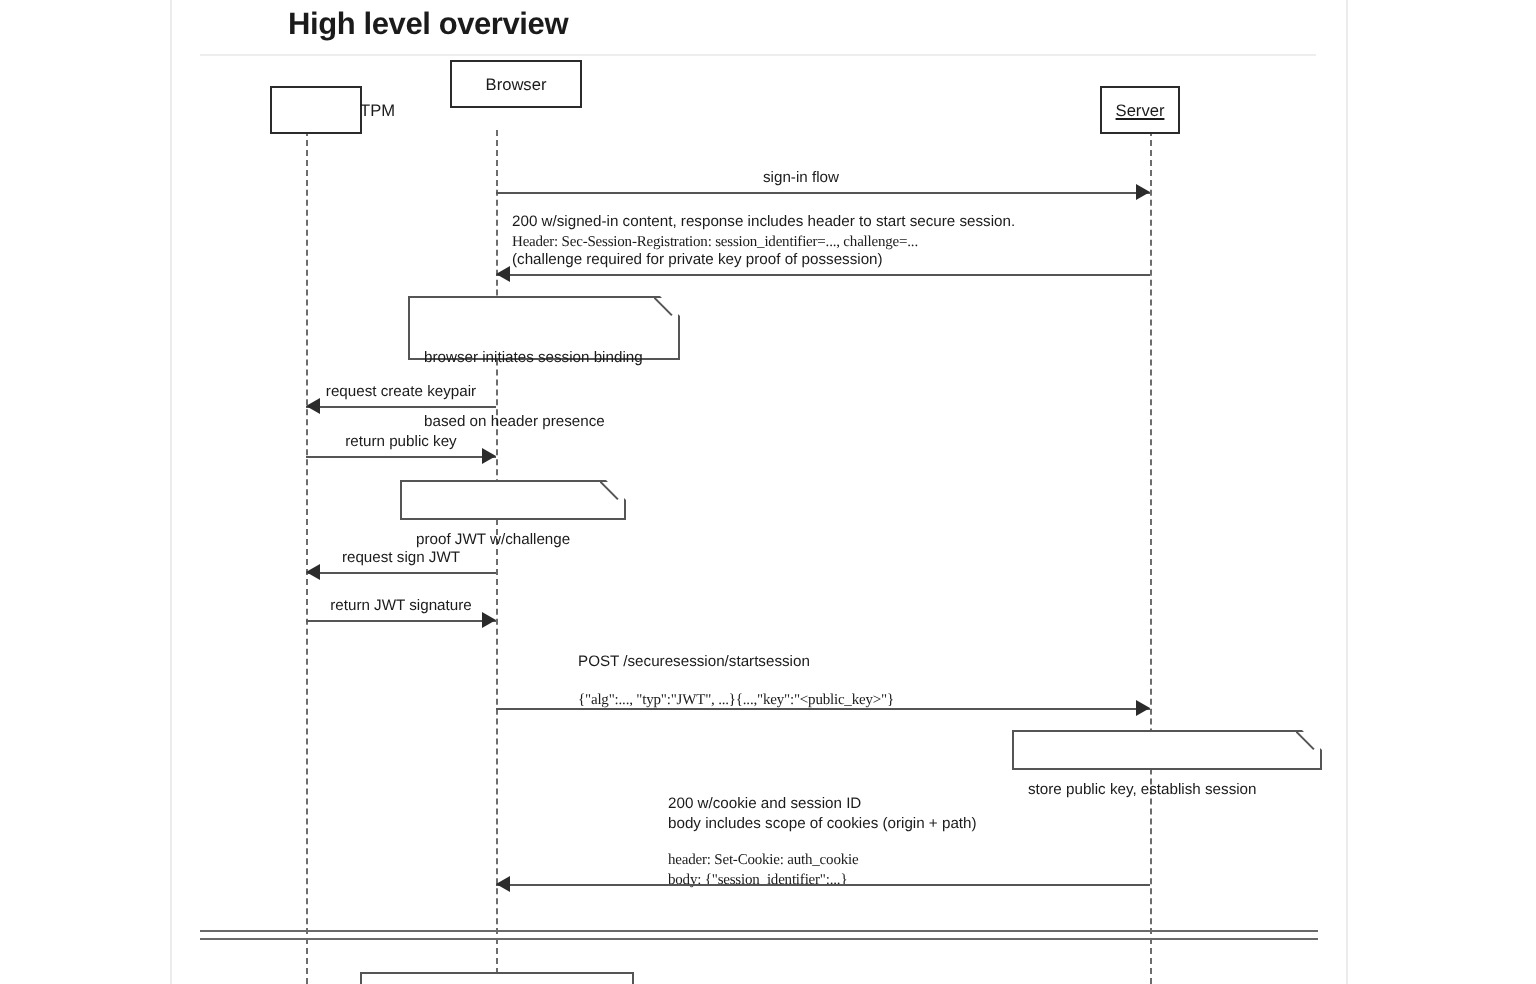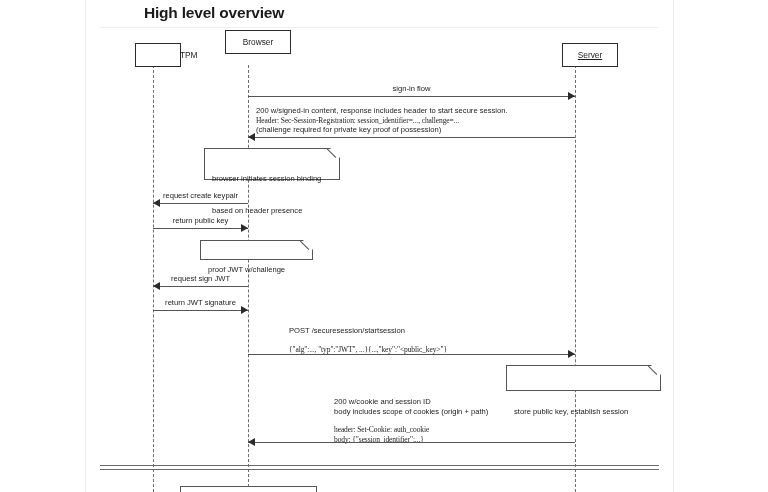--- a/index.html
+++ b/index.html
@@ -218,23 +218,23 @@
     <div class="title-rule"></div>
 
     <div class="diagram">
 
       <div class="lifeline" style="left:67px; top:65px; height:427px;"></div>
       <div class="lifeline" style="left:162px; top:65px; height:427px;"></div>
       <div class="lifeline" style="left:489px; top:65px; height:427px;"></div>
 
       <div class="actor-box" style="left:49px; top:43px; width:37px;padding-left:44px;">TPM</div>
       <div class="actor-box" style="left:139px; top:30px; width:66px;">Browser</div>
-      <div class="actor-box" style="left:476px; top:43px; width:56px;text-decoration:underline;">Server</div>
-
-      <div class="msg-label center" style="left:162px; top:84px; width:327px;">sign-in flow</div>
+      <div class="actor-box" style="left:464px; top:43px; width:40px;text-decoration:underline;">Server</div>
+
+      <div class="msg-label center" style="left:151px; top:84px; width:327px;">sign-in flow</div>
       <div class="msg-line" style="left:162px; top:96px; width:327px;"></div>
       <div class="arrow-head right" style="left:482px; top:92px;"></div>
 
       <div class="msg-label" style="left:170px; top:106px;">
         <div>200 w/signed-in content, response includes header to start secure session.</div>
         <div><span class="mono">Header: Sec-Session-Registration: session_identifier=..., challenge=...</span></div>
         <div>(challenge required for private key proof of possession)</div>
       </div>
       <div class="msg-line" style="left:162px; top:137px; width:327px;"></div>
       <div class="arrow-head left" style="left:162px; top:133px;"></div>
@@ -268,21 +268,21 @@
       <div class="msg-line" style="left:67px; top:310px; width:95px;"></div>
       <div class="arrow-head right" style="left:155px; top:306px;"></div>
 
       <div class="msg-label" style="left:203px; top:321px; line-height:19px;">
         <div>POST /securesession/startsession</div>
         <div><span class="mono">{"alg":..., "typ":"JWT", ...}{...,"key":"&lt;public_key&gt;"}</span></div>
       </div>
       <div class="msg-line" style="left:162px; top:354px; width:327px;"></div>
       <div class="arrow-head right" style="left:482px; top:350px;"></div>
 
-      <div class="note" style="left:420px; top:365px; width:155px; height:20px; padding-top:20px;">
+      <div class="note" style="left:420px; top:365px; width:155px; height:20px; padding-top:3px;">
         <div>store public key, establish session</div>
         <span class="fold-cut"></span>
         <span class="fold-diag"></span>
       </div>
 
       <div class="msg-label" style="left:248px; top:397px;">
         <div>200 w/cookie and session ID</div>
         <div>body includes scope of cookies (origin + path)</div>
         <div style="height:9px;"></div>
         <div><span class="mono">header: Set-Cookie: auth_cookie</span></div>

